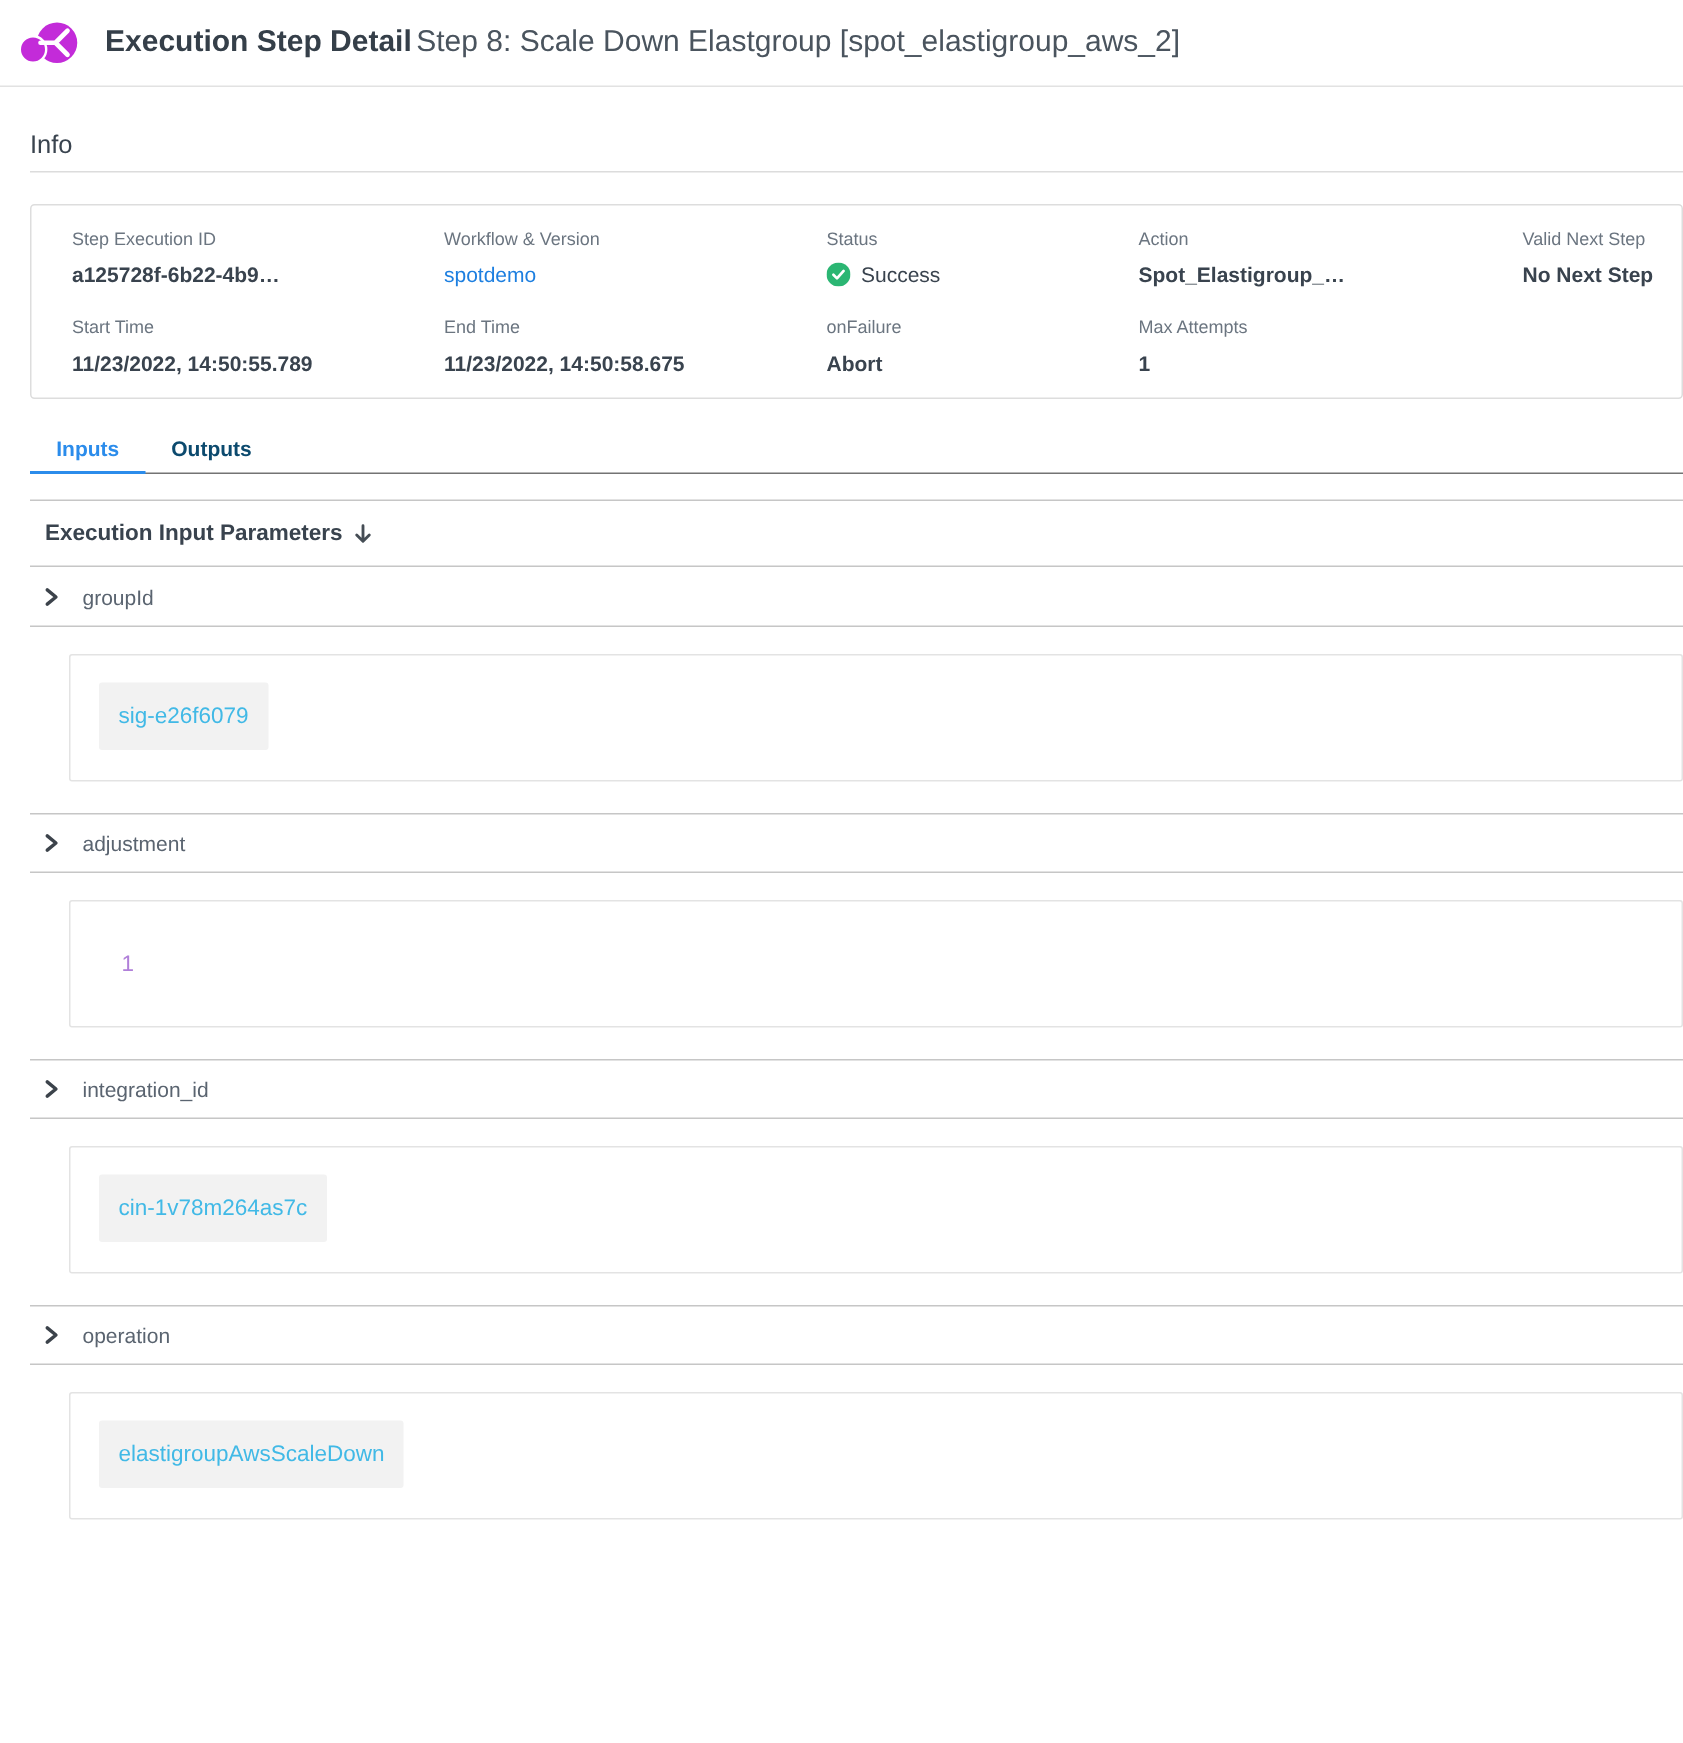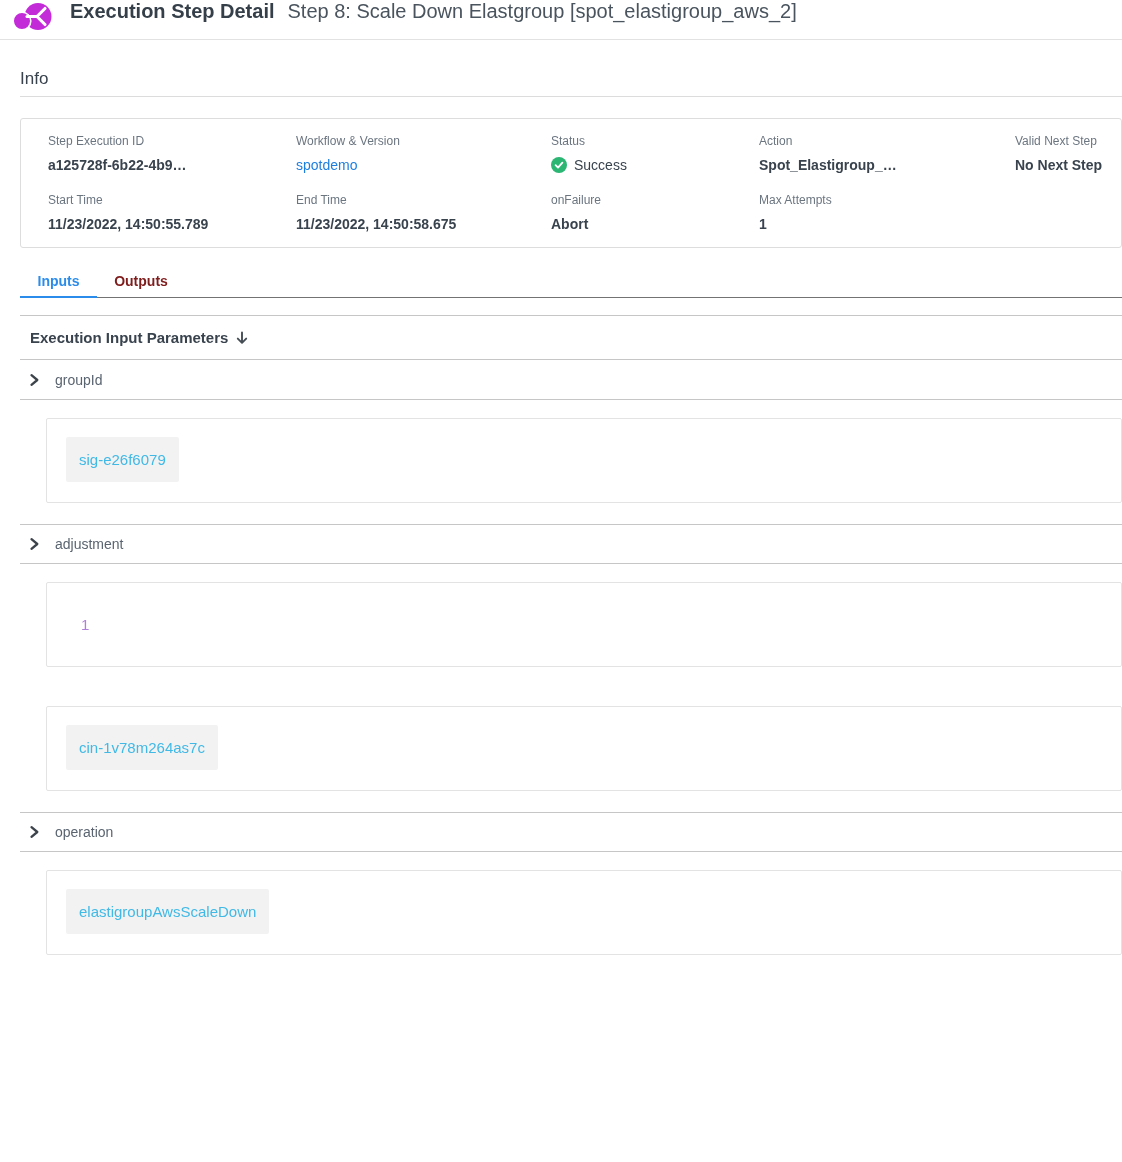--- a/index.html
+++ b/index.html
@@ -5,27 +5,27 @@
   * { box-sizing: border-box; }
   html,body { margin:0; padding:0; }
   body {
     width:1122px; height:1162px; overflow:hidden;
     background:#ffffff;
     font-family:"Liberation Sans", sans-serif;
     color:#39434e;
   }
   
   .app-header {
-    height:40px; display:flex; 
+    height:58px; display:flex; align-items:center;
     padding-left:10px; border-bottom:1px solid #e2e2e2;
     white-space:nowrap;
   }
   .logo { width:46px; height:34px; flex:0 0 auto; }
   .h-title { font-size:20px; font-weight:700; color:#353f49; margin-left:14px; }
-  .h-sub   { font-size:20px; font-weight:400; color:#4a545e; margin-left:13px; }
+  .h-sub   { font-size:20px; font-weight:400; color:#4a545e; margin-left:3px; }
 
   .content { padding-left:20px; }
 
   
   .info-heading { font-size:17px; font-weight:400; color:#39434e; margin-top:29px; }
   .rule-light { border:0; border-top:1px solid #dcdcdc; margin:7px 0 0 0; }
   .rule-strong { border:0; border-top:1px solid #c6c6c6; margin:0; }
 
   .info-card {
     margin-top:21px; height:130px;
@@ -38,21 +38,21 @@
   .cell .lbl { font-size:12px; color:#6b7580; margin-bottom:9px; }
   .cell .val { font-size:14px; font-weight:600; color:#39434e; }
   .cell .val.plain { font-weight:400; }
   .cell .val.link { color:#1d7fe0; font-weight:400; cursor:pointer; }
   .status-val { display:flex; align-items:center; gap:7px; }
 
   
   .tabs { margin-top:17px; display:flex; border-bottom:1px solid #737373; height:33px; }
   .tab {
     position:relative; display:flex; align-items:center; justify-content:center;
-    font-size:14px; font-weight:600; color:#7f1d1d; cursor:pointer;
+    font-size:14px; font-weight:600; color:#0c4a6e; cursor:pointer;
   }
   .tab.t-inputs { width:77px; }
   .tab.t-outputs { width:88px; }
   .tab.active { color:#2b8ceb; }
   .tab.active::after {
     content:""; position:absolute; left:0; right:0; bottom:-1px; height:2px;
     background:#2b8ceb;
   }
   .tabs-gap { margin-top:17px; }
 
@@ -192,20 +192,28 @@
       <span>adjustment</span>
     </div>
     <div class="sec-body">
       <div class="panel number">
         <span class="num-val">1</span>
       </div>
     </div>
   </div>
 
   <div class="section">
+    <div class="sec-header">
+      <span class="icon">
+        <svg width="14" height="14" viewBox="0 0 14 14">
+            <path d="M4.5 2.2 L10.3 7 L4.5 11.8" fill="none" stroke="#3c434b" stroke-width="2.3" stroke-linecap="round" stroke-linejoin="round"></path>
+          </svg>
+      </span>
+      <span>integration_id</span>
+    </div>
     <div class="sec-body">
       <div class="panel">
         <span class="token">cin-1v78m264as7c</span>
       </div>
     </div>
   </div>
 
 
   <div class="section">
     <div class="sec-header">

